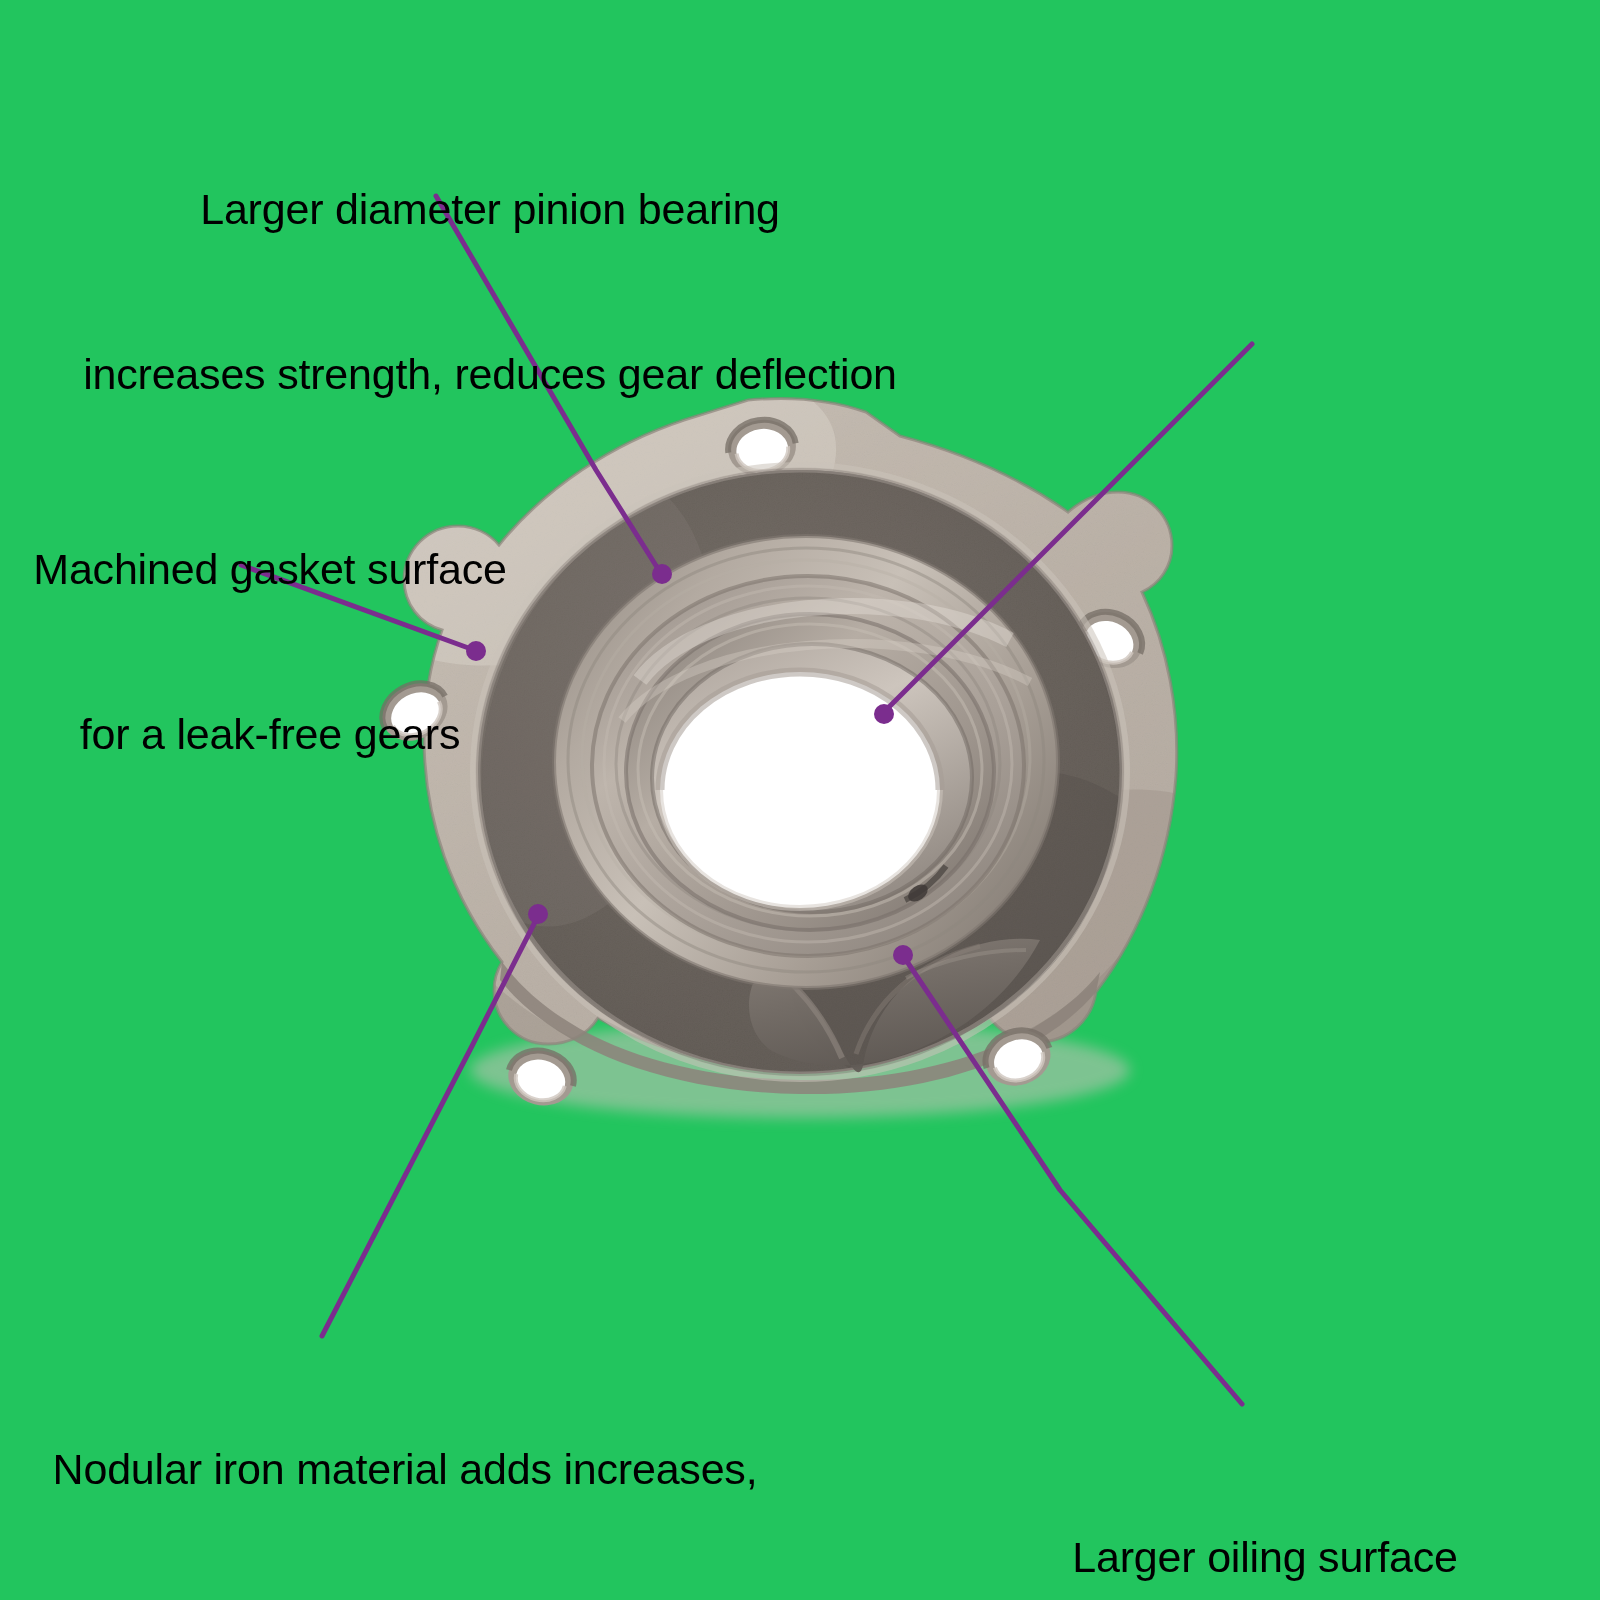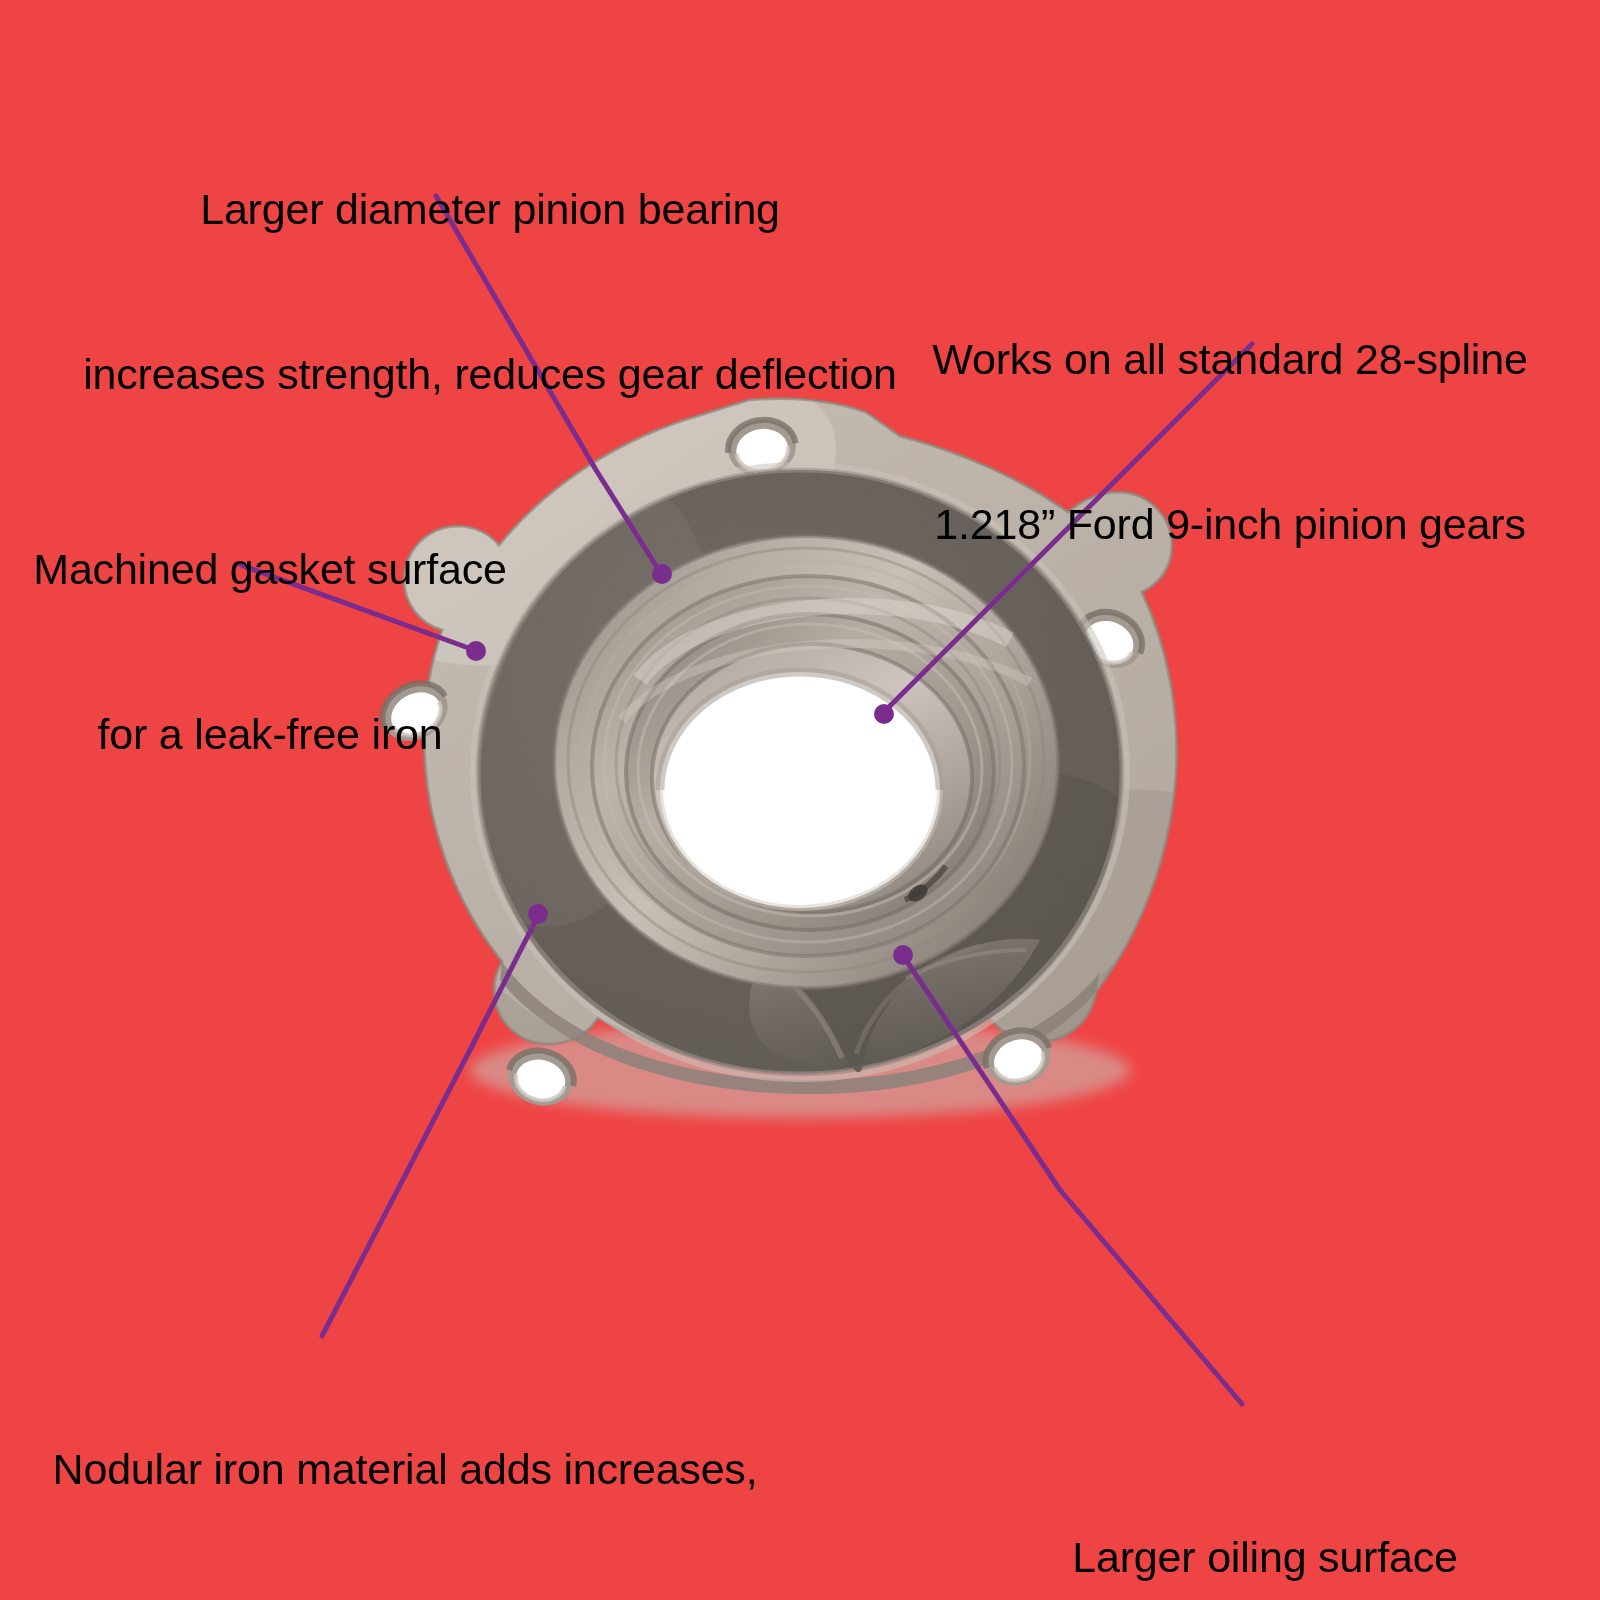--- a/index.html
+++ b/index.html
@@ -4,21 +4,21 @@
 <style>
   html, body {
     margin: 0;
     padding: 0;
     background: #ffffff;
   }
   #stage {
     position: relative;
     width: 1600px;
     height: 1600px;
-    background: #ef4444;
+    background: #22c55e;
     overflow: hidden;
     font-family: "Liberation Sans", sans-serif;
   }
   svg.layer {
     position: absolute;
     left: 0;
     top: 0;
     width: 1600px;
     height: 1600px;
   }
@@ -347,28 +347,24 @@
       <circle cx="538" cy="914" r="10"></circle>
       <circle cx="903" cy="955" r="10"></circle>
     </g>
   </svg>
 
   <div class="callout-text ct-topleft">
     <div>Larger diameter pinion bearing</div>
     <div>increases strength, reduces gear deflection</div>
   </div>
 
-  <div class="callout-text ct-topright">
-    <div>Works on all standard 28-spline</div>
-    <div>1.218” Ford 9-inch pinion gears</div>
-  </div>
 
   <div class="callout-text ct-left">
     <div>Machined gasket surface</div>
-    <div>for a leak-free iron</div>
+    <div>for a leak-free gears</div>
   </div>
 
   <div class="callout-text ct-bottomleft">
     <div>Nodular iron material adds increases,</div>
     
   </div>
 
   <div class="callout-text ct-bottomright">
     <div>Larger oiling surface</div>
     

